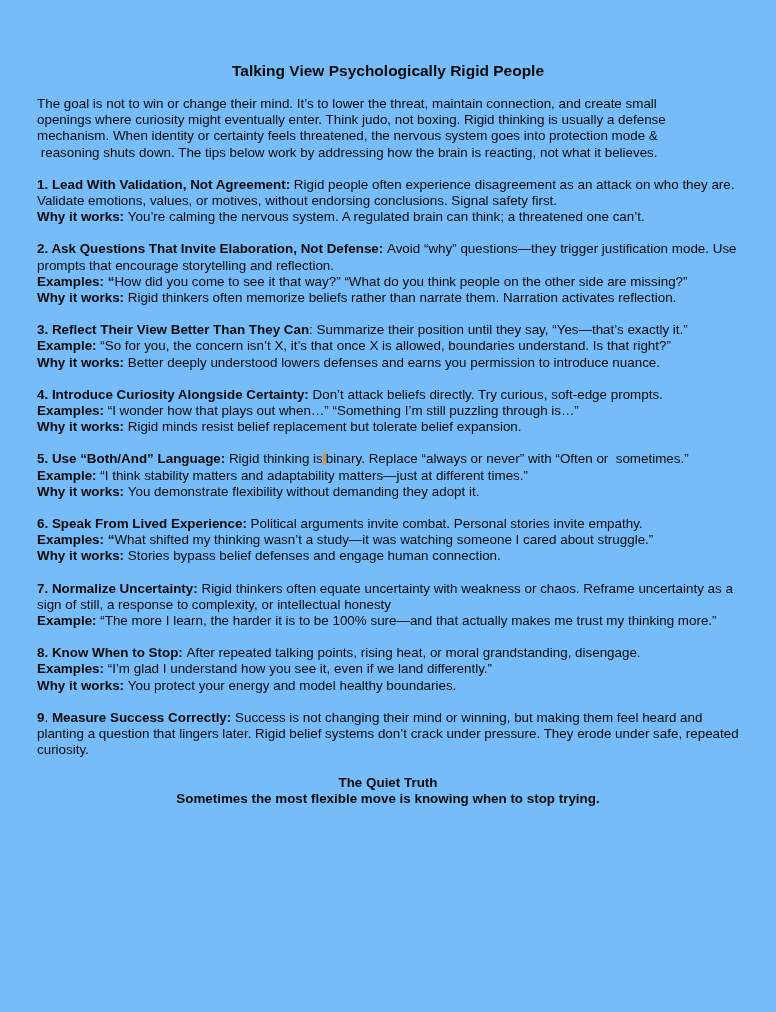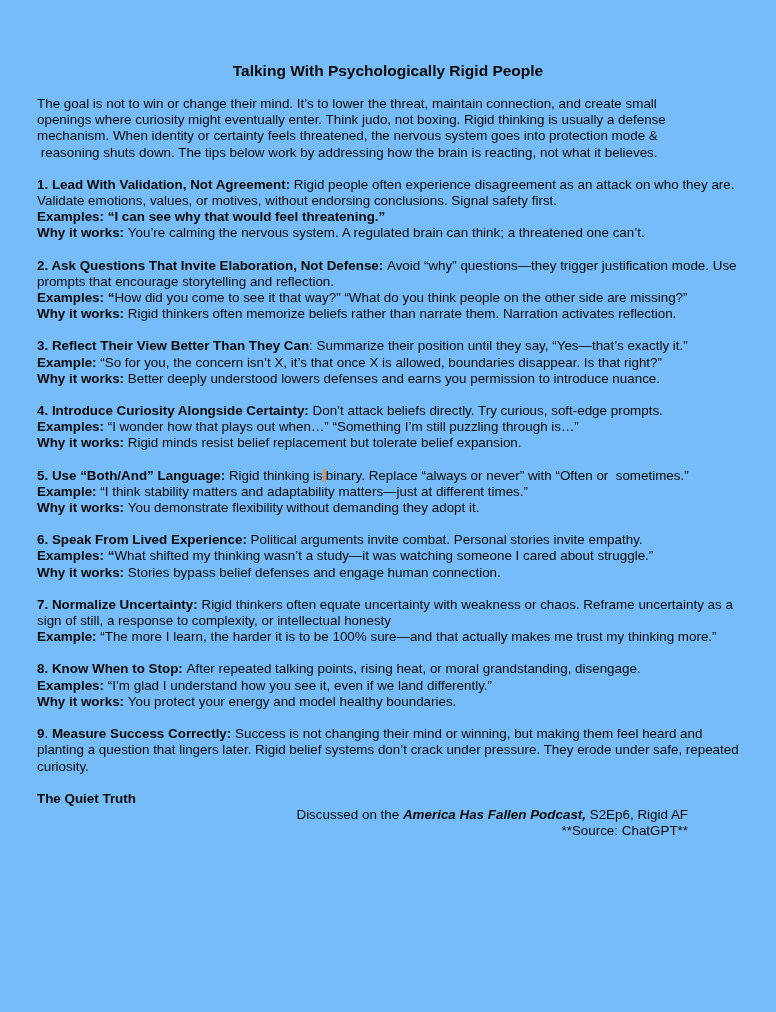--- a/index.html
+++ b/index.html
@@ -24,74 +24,72 @@
     font-weight: bold;
     text-align: center;
     margin: 0 0 15px 0;
   }
   p, .para {
     margin: 0 0 16px 0;
     white-space: pre-wrap;
   }
   .b { font-weight: bold; }
   .i { font-style: italic; }
-  .center { text-align: left; }
+  .center { text-align: center; }
   .qt-heading { margin: 0; font-weight: bold; }
   .qt-body { margin: 0 0 13px 0; }
   .qt-emphasis { margin: 0 0 32px 0; font-weight: bold; }
   .footer {
     text-align: right;
     padding-right: 51px;
     white-space: pre-wrap;
   }
   .cursor {
     display: inline-block;
     width: 3px;
     height: 13px;
     background: #c79a63;
     vertical-align: -2px;
   }
 </style>
 </head>
 <body style="background: rgb(118, 188, 248);">
 
 <div class="page" style="background: rgb(118, 188, 248); color: rgb(10, 10, 10);">
-  <h1 class="title">Talking With Psychologically Rigid People</h1>
+  <h1 class="title">Talking View Psychologically Rigid People</h1>
 
   <p class="intro">The goal is not to win or change their mind. It’s to lower the threat, maintain connection, and create small
 openings where curiosity might eventually enter. Think judo, not boxing. Rigid thinking is usually a defense
 mechanism. When identity or certainty feels threatened, the nervous system goes into protection mode &amp;
  reasoning shuts down. The tips below work by addressing how the brain is reacting, not what it believes.</p>
 
   <div id="sections">
       <p class="para sec"><span class="b">1. Lead With Validation, Not Agreement: </span><span>Rigid people often experience disagreement as an attack on who they are. Validate emotions, values, or motives, without endorsing conclusions. Signal safety first.
-</span><span class="b">Examples: “I can see why that would feel threatening.”
 </span><span class="b">Why it works: </span><span>You’re calming the nervous system. A regulated brain can think; a threatened one can’t.</span></p>
       <p class="para sec"><span class="b">2. Ask Questions That Invite Elaboration, Not Defense: </span><span>Avoid “why” questions—they trigger justification mode. Use prompts that encourage storytelling and reflection.
 </span><span class="b">Examples: “</span><span>How did you come to see it that way?” “What do you think people on the other side are missing?”
 </span><span class="b">Why it works: </span><span>Rigid thinkers often memorize beliefs rather than narrate them. Narration activates reflection.</span></p>
       <p class="para sec"><span class="b">3. Reflect Their View Better Than They Can</span><span>: Summarize their position until they say, “Yes—that’s exactly it.”
-</span><span class="b">Example: </span><span>“So for you, the concern isn’t X, it’s that once X is allowed, boundaries disappear. Is that right?”
+</span><span class="b">Example: </span><span>“So for you, the concern isn’t X, it’s that once X is allowed, boundaries understand. Is that right?”
 </span><span class="b">Why it works: </span><span>Better deeply understood lowers defenses and earns you permission to introduce nuance.</span></p>
       <p class="para sec"><span class="b">4. Introduce Curiosity Alongside Certainty: </span><span>Don’t attack beliefs directly. Try curious, soft-edge prompts.
 </span><span class="b">Examples: </span><span>“I wonder how that plays out when…” “Something I’m still puzzling through is…”
 </span><span class="b">Why it works: </span><span>Rigid minds resist belief replacement but tolerate belief expansion.</span></p>
       <p class="para sec"><span class="b">5. Use “Both/And” Language: </span><span>Rigid thinking is</span><span class="cursor" style="background: rgb(199, 154, 99);"></span><span>binary. Replace “always or never” with “Often or  sometimes.”
 </span><span class="b">Example: </span><span>“I think stability matters and adaptability matters—just at different times.”
 </span><span class="b">Why it works: </span><span>You demonstrate flexibility without demanding they adopt it.</span></p>
       <p class="para sec"><span class="b">6. Speak From Lived Experience: </span><span>Political arguments invite combat. Personal stories invite empathy.
 </span><span class="b">Examples: “</span><span>What shifted my thinking wasn’t a study—it was watching someone I cared about struggle.”
 </span><span class="b">Why it works: </span><span>Stories bypass belief defenses and engage human connection.</span></p>
       <p class="para sec"><span class="b">7. Normalize Uncertainty: </span><span>Rigid thinkers often equate uncertainty with weakness or chaos. Reframe uncertainty as a sign of still, a response to complexity, or intellectual honesty
 </span><span class="b">Example: </span><span>“The more I learn, the harder it is to be 100% sure—and that actually makes me trust my thinking more.”</span></p>
       <p class="para sec"><span class="b">8. Know When to Stop: </span><span>After repeated talking points, rising heat, or moral grandstanding, disengage.
 </span><span class="b">Examples: </span><span>“I’m glad I understand how you see it, even if we land differently.”
 </span><span class="b">Why it works: </span><span>You protect your energy and model healthy boundaries.</span></p>
       <p class="para sec"><span class="b">9</span><span>. </span><span class="b">Measure Success Correctly: </span><span>Success is not changing their mind or winning, but making them feel heard and planting a question that lingers later. Rigid belief systems don’t crack under pressure. They erode under safe, repeated curiosity.</span></p>
     </div>
 
   <div class="center">
     <p class="qt-heading">The Quiet Truth</p>
+    <p class="qt-emphasis">Sometimes the most flexible move is knowing when to stop trying.</p>
   </div>
 
-  <div class="footer"><span>Discussed on the </span><span class="b i">America Has Fallen Podcast,</span><span> S2Ep6, Rigid AF
-**Source: ChatGPT**</span></div>
 </div>
 
 </body></html>

